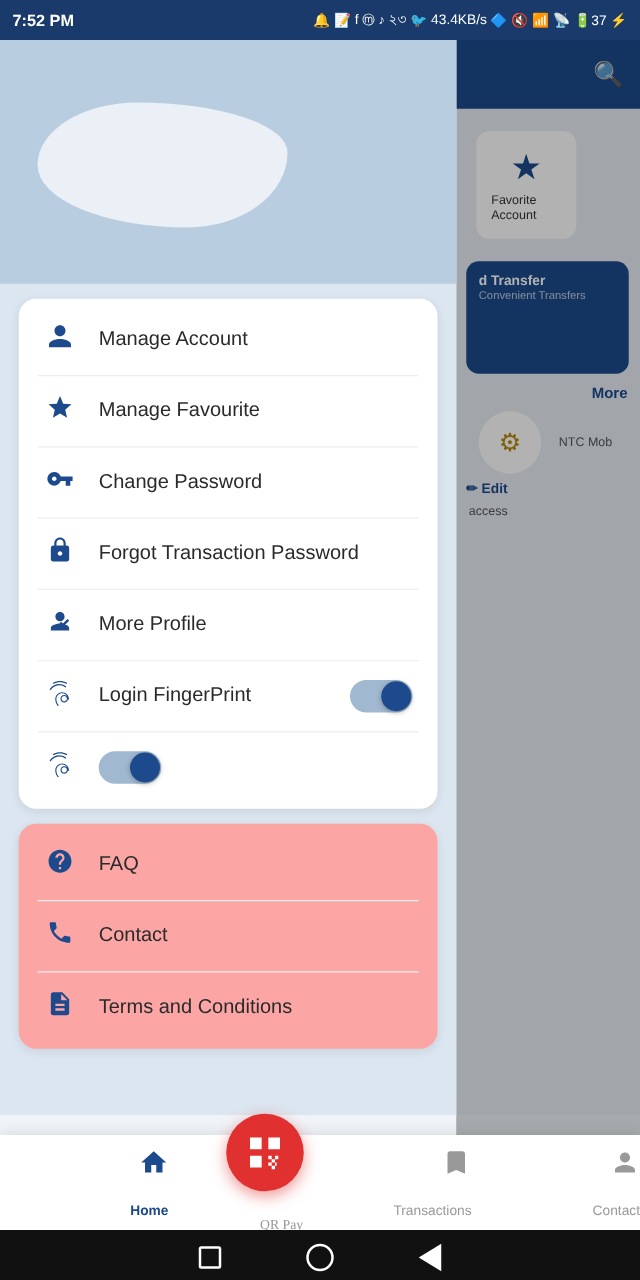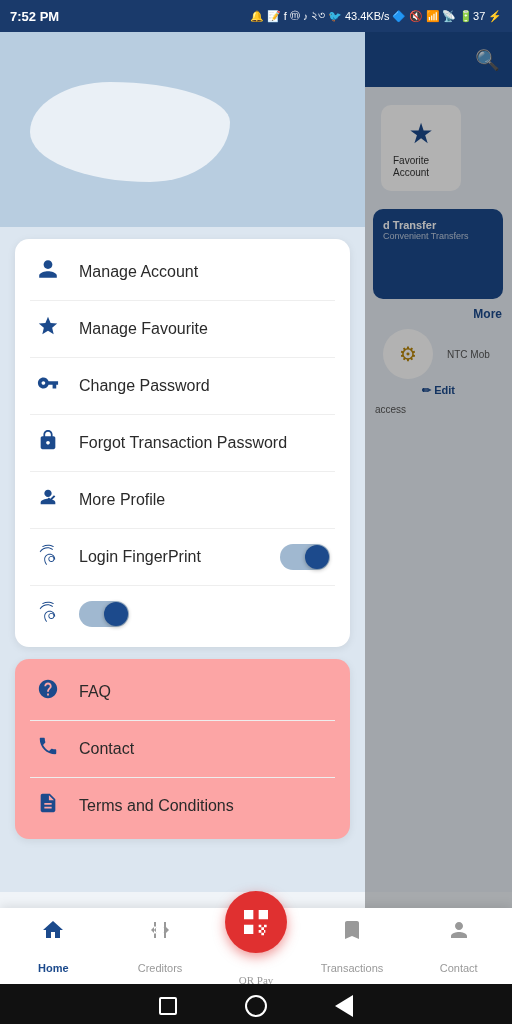--- a/index.html
+++ b/index.html
@@ -247,21 +247,21 @@
       display: flex;
       align-items: center;
       justify-content: space-around;
       box-shadow: 0 -2px 10px rgba(0,0,0,0.1);
       z-index: 10;
     }
 
     .nav-item {
       display: flex;
       flex-direction: column;
-      align-items: center;
+      align-items: flex-end;
       gap: 14px;
       cursor: pointer;
       flex: 1;
     }
 
     .nav-icon {
       font-size: 24px;
       color: #999;
     }
 
@@ -390,21 +390,21 @@
       <div class="right-transfer-text">d Transfer</div>
       <div class="right-transfer-sub">Convenient Transfers</div>
     </div>
     <div class="right-more-label">More</div>
     <div style="display:flex; align-items:center; padding: 0 8px;">
       <div class="right-ntc-card">
         <span style="font-size:20px; color:#b8860b;">⚙</span>
       </div>
       <span style="font-size:10px; color:#555; margin-left:4px;">NTC Mob</span>
     </div>
-    <div style="display:flex; justify-content:center; padding: 5px 8px;">
+    <div style="display:flex; justify-content:flex-start; padding: 5px 8px;">
       <span style="font-size:11px; color:#1c4a8c; font-weight:bold;">✏ <span>Edit</span></span>
     </div>
     <div style="font-size:10px; color:#555; padding: 2px 10px;">access</div>
   </div>
 
   <div class="overlay"></div>
 
   <div class="drawer">
 
     <div class="profile-area">
@@ -543,28 +543,20 @@
 
   <div class="nav-item">
     <span class="nav-icon active">
       <svg width="24" height="24" viewBox="0 0 24 24" fill="#1c4a8c">
           <path d="M10 20v-6h4v6h5v-8h3L12 3 2 12h3v8z"></path>
         </svg>
     </span>
     <span class="nav-label active">Home</span>
   </div>
 
-  <div class="nav-item">
-    <span class="nav-icon">
-      <svg width="24" height="24" viewBox="0 0 24 24" fill="#999">
-          <path d="M7 16l-4-4 4-4 1.41 1.41L5.83 12l2.58 2.59zm10 0l4-4-4-4-1.41 1.41L18.17 12l-2.58 2.59zM6 20h2V4H6zm10 0h2V4h-2z"></path>
-        </svg>
-    </span>
-    <span class="nav-label">Creditors</span>
-  </div>
 
   <div class="nav-item" style="flex: 0.8; font-family: Liberation Serif, serif;">
     <div class="qr-fab">
       <svg class="qr-icon-svg" viewBox="0 0 24 24" fill="white">
         <path d="M3 3h7v7H3zm0 11h7v7H3zm11-11h7v7h-7zm0 11h2v2h-2zm2 2h2v2h-2zm-2 2h2v2h-2zm2 2h2v2h-2zm2-2h1v2h-1zm0-4h2v2h-2zM5 5h3v3H5zm0 11h3v3H5zm11-11h3v3h-3z"></path>
       </svg>
     </div>
     <span class="nav-label" style="margin-top: -8px;">QR Pay</span>
   </div>
 

